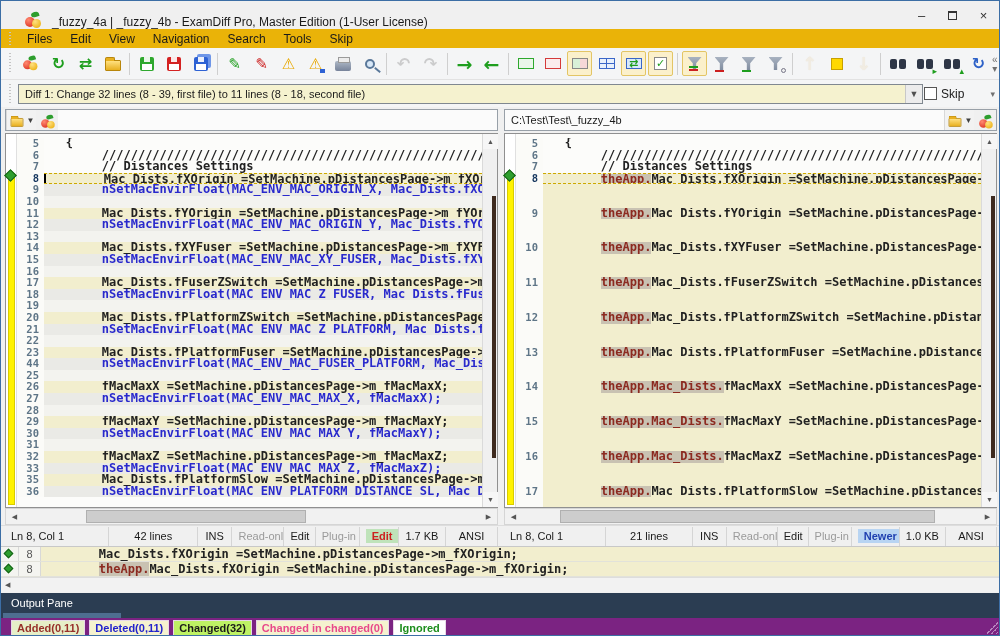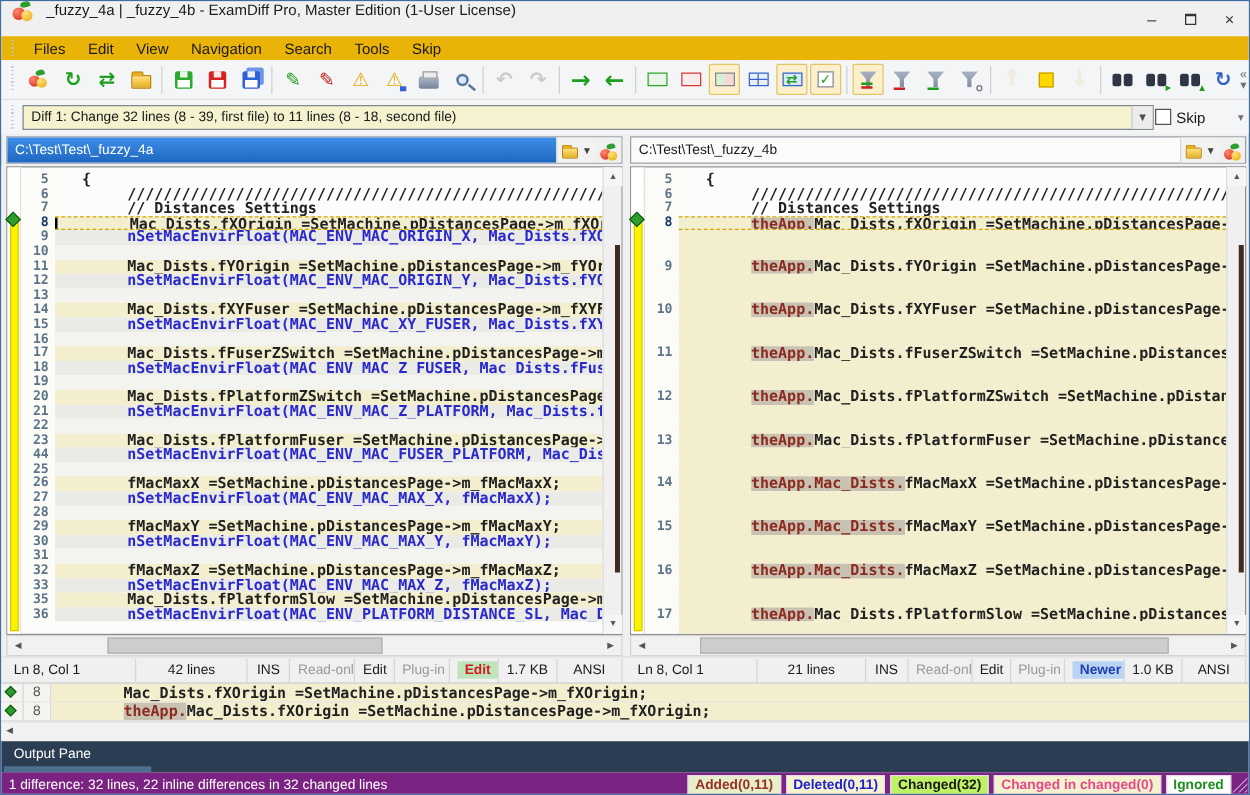--- a/index.html
+++ b/index.html
@@ -1,20 +1,20 @@
 <!DOCTYPE html>
 <html><head>
 <meta charset="utf-8">
 <style>
   * { margin:0; padding:0; box-sizing:border-box; }
   html,body { width:1000px; height:636px; background:#D0D0D0; font-family:"Liberation Sans",sans-serif; }
   .window { position:relative; width:1000px; height:636px; background:#F0F0F0; border:1px solid #3C6EA5; overflow:hidden; }
 
   
-  .titlebar { position:absolute; top:0; left:0; right:0; height:28px; background:#F0F0F0; display:flex; align-items:flex-start; }
+  .titlebar { position:absolute; top:0; left:15px; right:0; height:28px; background:#F0F0F0; display:flex; align-items:flex-end; }
   .app-icon { position:relative; width:20px; height:17px; margin-left:9px; }
   .fr { position:absolute; left:0; top:5px; width:10px; height:10px; border-radius:50%; background:radial-gradient(circle at 35% 30%,#FF8A72,#D42010); }
   .fy { position:absolute; left:7px; top:7px; width:9px; height:9px; border-radius:50%; background:radial-gradient(circle at 35% 30%,#FFE080,#E8A800); }
   .fg { position:absolute; left:6px; top:0; width:8px; height:5px; border-radius:60% 60% 0 60%; background:#2E9E2E; transform:rotate(-18deg); }
   .title-text { margin-left:7px; font-size:12px; color:#1A1A1A; }
   .win-controls { margin-left:auto; display:flex; height:28px; }
   .win-btn { width:31px; height:28px; display:flex; align-items:center; justify-content:center; color:#333; font-size:13px; }
   .maxbox { width:9px; height:9px; border:1px solid #333; border-top-width:2px; display:inline-block; }
 
   
@@ -328,21 +328,20 @@
     </div>
     <div class="skip-wrap">
       <div class="checkbox"></div>
       <div class="skip-label">Skip</div>
     </div>
     <div class="mini-overflow">▾</div>
   </div>
 
   <div class="headers">
     <div class="fileheader fh-left">
-      <div class="fh-path">C:\Test\Test\_fuzzy_4a</div>
       <div class="fh-btn">
           <i class="folder folder-s"></i>
           <span class="fh-arrow">▼</span>
         </div>
       <div class="fh-fruit">
           <span class="mini-fruit">
             <i class="fg"></i>
             <i class="fr"></i>
             <i class="fy"></i>
           </span>
@@ -702,21 +701,20 @@
       </div>
     <div class="iscroll">◀</div>
   </div>
 
   <div class="outputbar">
     <span class="op-title">Output Pane</span>
     <div class="op-indicator"></div>
   </div>
 
   <div class="statusbar">
-    <div class="sb-summary">1 difference: 32 lines, 22 inline differences in 32 changed lines</div>
     <div id="status-badges" style="display:flex">
         <div class="badge added">Added(0,11)</div>
         <div class="badge deleted">Deleted(0,11)</div>
         <div class="badge changed">Changed(32)</div>
         <div class="badge cic">Changed in changed(0)</div>
         <div class="badge ignored">Ignored</div>
       </div>
   </div>
   <div class="resize-grip"></div>
 </div>

